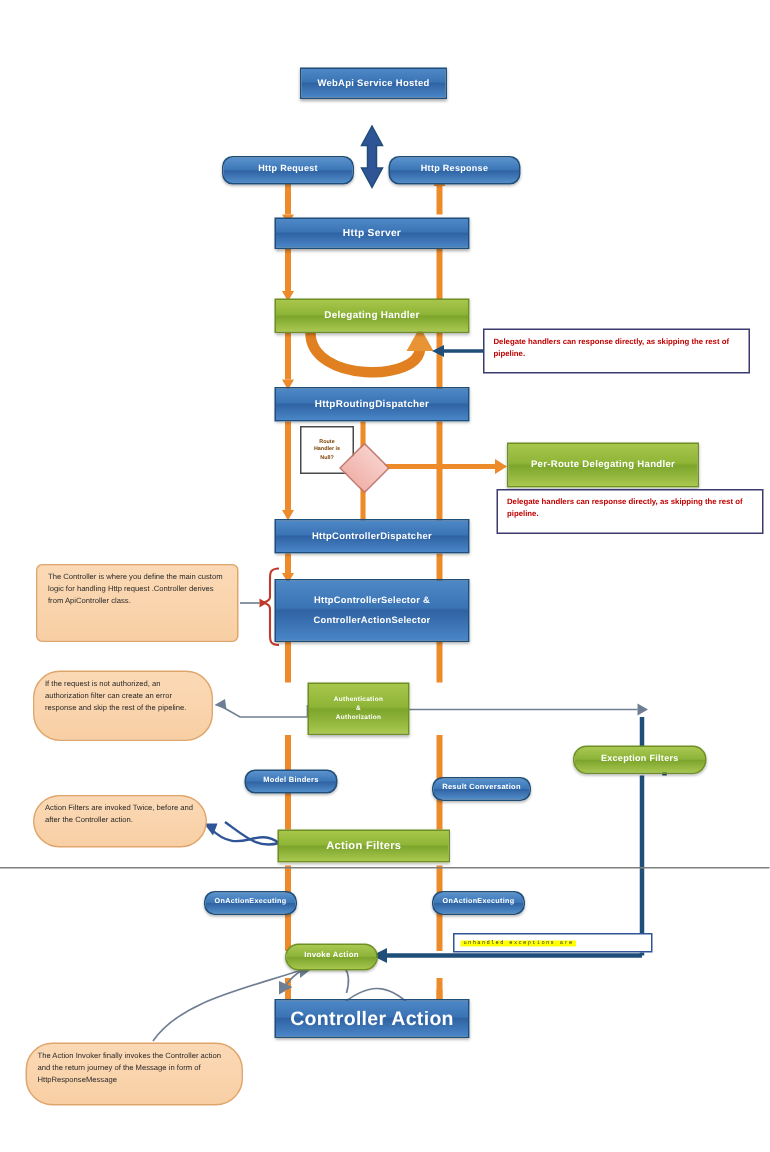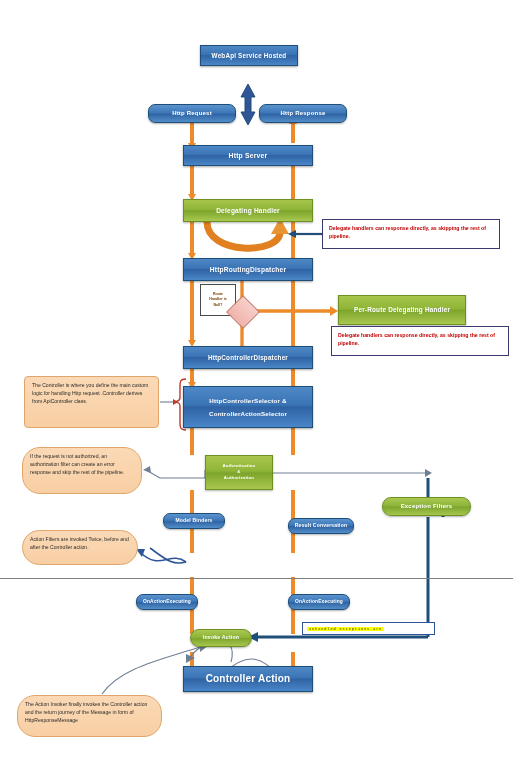--- a/index.html
+++ b/index.html
@@ -220,32 +220,33 @@
     <span>&amp;</span>
     <span>Authorization</span>
   </div>
 
   <div class="node green-round" style="left:382px;top:497px;width:89px;height:19px;font-size:6px;">Exception Filters</div>
 
   <div class="node blue-round" style="left:163px;top:513px;width:62px;height:16px;font-size:5px;">Model Binders</div>
 
   <div class="node blue-round" style="left:288px;top:518px;width:66px;height:16px;font-size:5px;">Result Conversation</div>
 
+  <div class="node green" style="left:185px;top:553px;width:115px;height:22px;font-size:7.4px;">Action Filters</div>
 
   <div class="node blue-round" style="left:136px;top:594px;width:62px;height:16px;font-size:4.8px;">OnActionExecuting</div>
 
   <div class="node blue-round" style="left:288px;top:594px;width:62px;height:16px;font-size:4.8px;">OnActionExecuting</div>
 
   <div class="yellowbox" style="left:302px;top:622px;width:133px;height:13px;display:flex;align-items:center;">
     <span>unhandled exceptions are</span>
   </div>
 
   <div class="node green-round" style="left:190px;top:629px;width:62px;height:18px;font-size:5.2px;">Invoke Action</div>
 
-  <div class="node blue" style="left:183px;top:666px;width:130px;height:26px;font-size:10px;">Controller Action</div>
+  <div class="node blue" style="left:183px;top:666px;width:130px;height:26px;font-size:13px;">Controller Action</div>
 
   <div class="note" style="left:322px;top:219px;width:178px;height:30px;">Delegate handlers can response directly, as skipping the rest of pipeline.</div>
 
   <div class="note" style="left:331px;top:326px;width:178px;height:30px;">Delegate handlers can response directly, as skipping the rest of pipeline.</div>
 
   <div class="callout sq" style="left:24px;top:376px;width:135px;height:52px;border-radius:4px;">The Controller is where you define the main custom logic for handling Http request .Controller derives from ApiController class.</div>
 
   <div class="callout" style="left:22px;top:447px;width:120px;height:47px;">If the request is not authorized, an authorization filter can create an error response and skip the rest of the pipeline.</div>
 
   <div class="callout" style="left:22px;top:530px;width:116px;height:35px;">Action Filters are invoked Twice, before and after the Controller action.</div>

